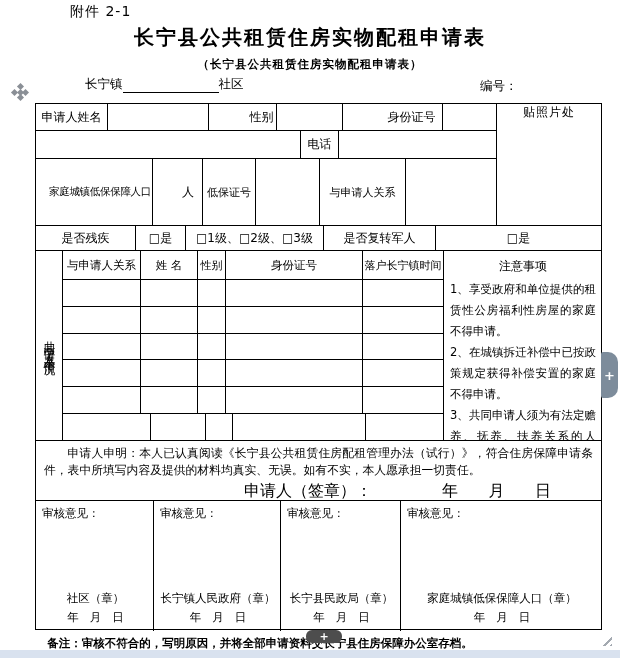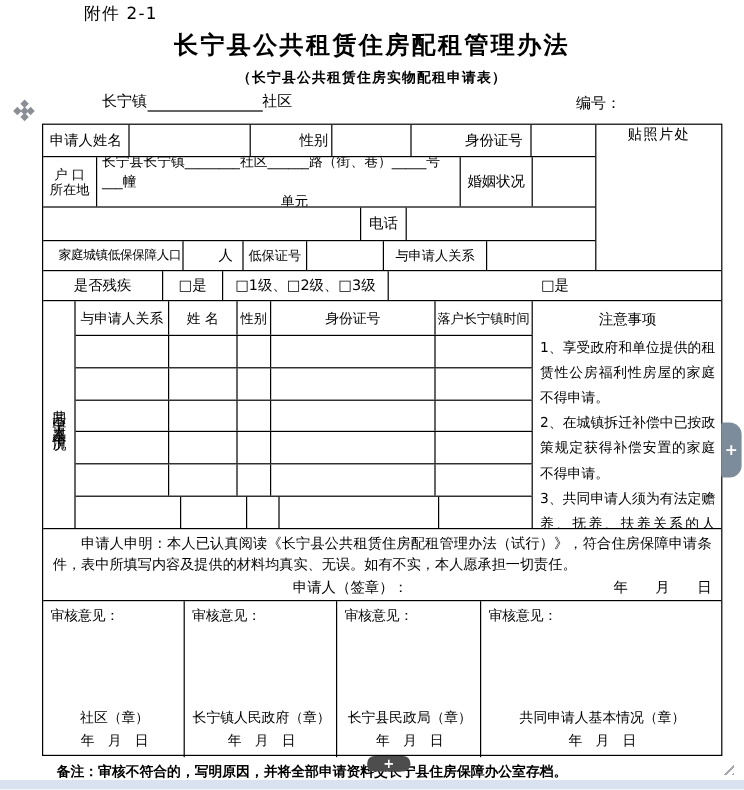--- a/index.html
+++ b/index.html
@@ -58,21 +58,21 @@
   .cw0{width:78px;} .cw1{width:57px;} .cw2{width:28px;} .cw3{width:137px;} .cw4{width:81px; border-right:none;}
   .coapp-grid .cell { border-right:1px solid #000; }
   .coapp-grid .cw4 { border-right:1px solid #000; }
   .notes-col { flex:1; padding:2px 5px 0 6px; overflow:hidden; }
   .notes-title { text-align:center; font-size:12px; padding:5px 0 4px 0; }
   .note-item { font-size:11.5px; line-height:21px; text-align:justify; }
 
   
   .secD { height:60px; display:block; padding:4px 8px 0 8px; }
   .decl-text { font-size:11.8px; line-height:16.5px; text-indent:2em; text-align:justify; }
-  .sign-line { display:flex; font-size:12px; margin-top:3px;justify-content:space-between; }
+  .sign-line { display:flex; font-size:16px; margin-top:3px; }
   .sign-label { margin-left:200px; }
   .sign-date { margin-left:70px; white-space:pre; }
 
   
   .secE { height:130px; border-bottom:none; }
   .rev-col { border-right:1px solid #000; display:flex; flex-direction:column;
              justify-content:space-between; padding:5px 4px 4px 6px; }
   .rev-col.last { border-right:none; }
   .rev-w0{width:118px;} .rev-w1{width:127px;} .rev-w2{width:120px;} .rev-w3{flex:1;}
   .rev-label { font-size:11.5px; }
@@ -103,21 +103,21 @@
   .bottom-pill span { color:#fff; font-size:11px; font-weight:bold; line-height:1; }
 
   .resize-grip { position:absolute; left:599px; top:633px; width:13px; height:13px;
                  background:repeating-linear-gradient(135deg, transparent 0 3px, #9aa0a8 3px 4.5px);
                  clip-path:polygon(100% 0, 100% 100%, 0 100%, 100% 0); opacity:.9; }
 </style>
 </head>
 <body>
 
 <div class="attachment">附件 2-1</div>
-<div class="doc-title">长宁县公共租赁住房配租管理办法</div>
+<div class="doc-title">长宁县公共租赁住房实物配租申请表</div>
 <div class="doc-subtitle">（长宁县公共租赁住房实物配租申请表）</div>
 <div class="community-line">
   <span>长宁镇</span><span class="blank-ul" style="width:96px"></span><span>社区</span>
 </div>
 <div class="code-label">编号：</div>
 
 <div class="move-handle">
   <i class="mh-n"></i>
     <i class="mh-s"></i>
     <i class="mh-w"></i>
@@ -130,32 +130,20 @@
   <div class="sec" style="height:122px">
     <div class="top-left">
       <div class="row rA1">
         <div class="cell lbl" style="width:72px">申请人姓名</div>
         <div class="cell" style="width:63px"></div>
         <div class="cell lbl" style="width:30px">性别</div>
         <div class="cell" style="width:28px"></div>
         <div class="cell lbl" style="width:62px">身份证号</div>
         <div class="cell last" style="flex:1"></div>
       </div>
-      <div class="row rA2">
-        <div class="cell lbl two-line" style="width:45px">
-          <span>户 口</span>
-          <span>所在地</span>
-        </div>
-        <div class="cell addr" style="flex:1">
-          <span>长宁县长宁镇________社区______路（街、巷）_____号___幢</span>
-          <span class="l2">____单元</span>
-        </div>
-        <div class="cell lbl" style="width:60px">婚姻状况</div>
-        <div class="cell last" style="width:52px"></div>
-      </div>
       <div class="row rA3">
         <div class="cell" style="flex:1"></div>
         <div class="cell lbl" style="width:38px">电话</div>
         <div class="cell last" style="width:157px"></div>
       </div>
       <div class="row rA4">
         <div class="cell lbl tight" style="width:105px">家庭城镇低保保障人口</div>
         <div class="cell unit-right" style="width:50px">
           <span>人</span>
         </div>
@@ -167,20 +155,21 @@
     </div>
     <div class="photo-cell">
       <span>贴照片处</span>
     </div>
   </div>
 
   <div class="sec rB">
     <div class="cell lbl" style="width:100px">是否残疾</div>
     <div class="cell lbl" style="width:50px">□是</div>
     <div class="cell lbl" style="width:138px">□1级、□2级、□3级</div>
+    <div class="cell lbl" style="width:112px">是否复转军人</div>
     <div class="cell lbl last" style="flex:1">□是</div>
   </div>
 
   <div class="sec secC">
     <div class="side-label">
       <span>共同申请人基本情况</span>
     </div>
     <div class="coapp-grid">
       <div class="row coapp-head">
         <div class="cell lbl cw0" style="font-size:11.5px">与申请人关系</div>
@@ -266,21 +255,21 @@
     <div class="rev-col rev-w2">
       <div class="rev-label">审核意见：</div>
       <div class="rev-bottom">
         <div>长宁县民政局（章）</div>
         <div class="rev-date">年   月   日</div>
       </div>
     </div>
     <div class="rev-col rev-w3 last">
       <div class="rev-label">审核意见：</div>
       <div class="rev-bottom">
-        <div>共同申请人基本情况（章）</div>
+        <div>家庭城镇低保保障人口（章）</div>
         <div class="rev-date">年   月   日</div>
       </div>
     </div>
   </div>
 </div>
 
 <div class="footer-note">备注：审核不符合的，写明原因，并将全部申请资料交长宁县住房保障办公室存档。</div>
 
 <div class="side-tab">
   <span>+</span>

